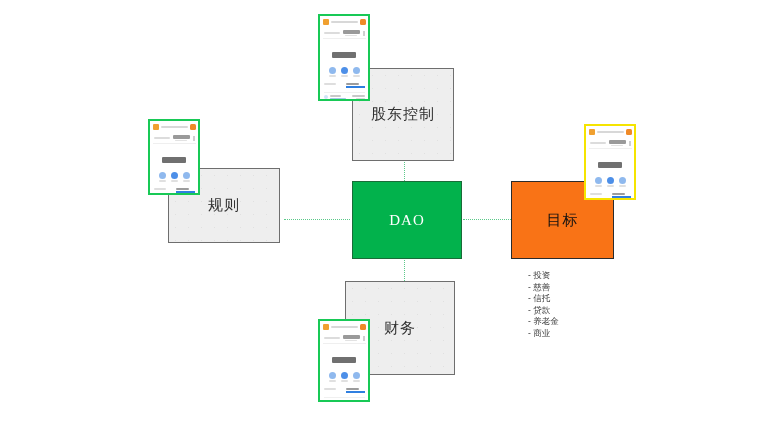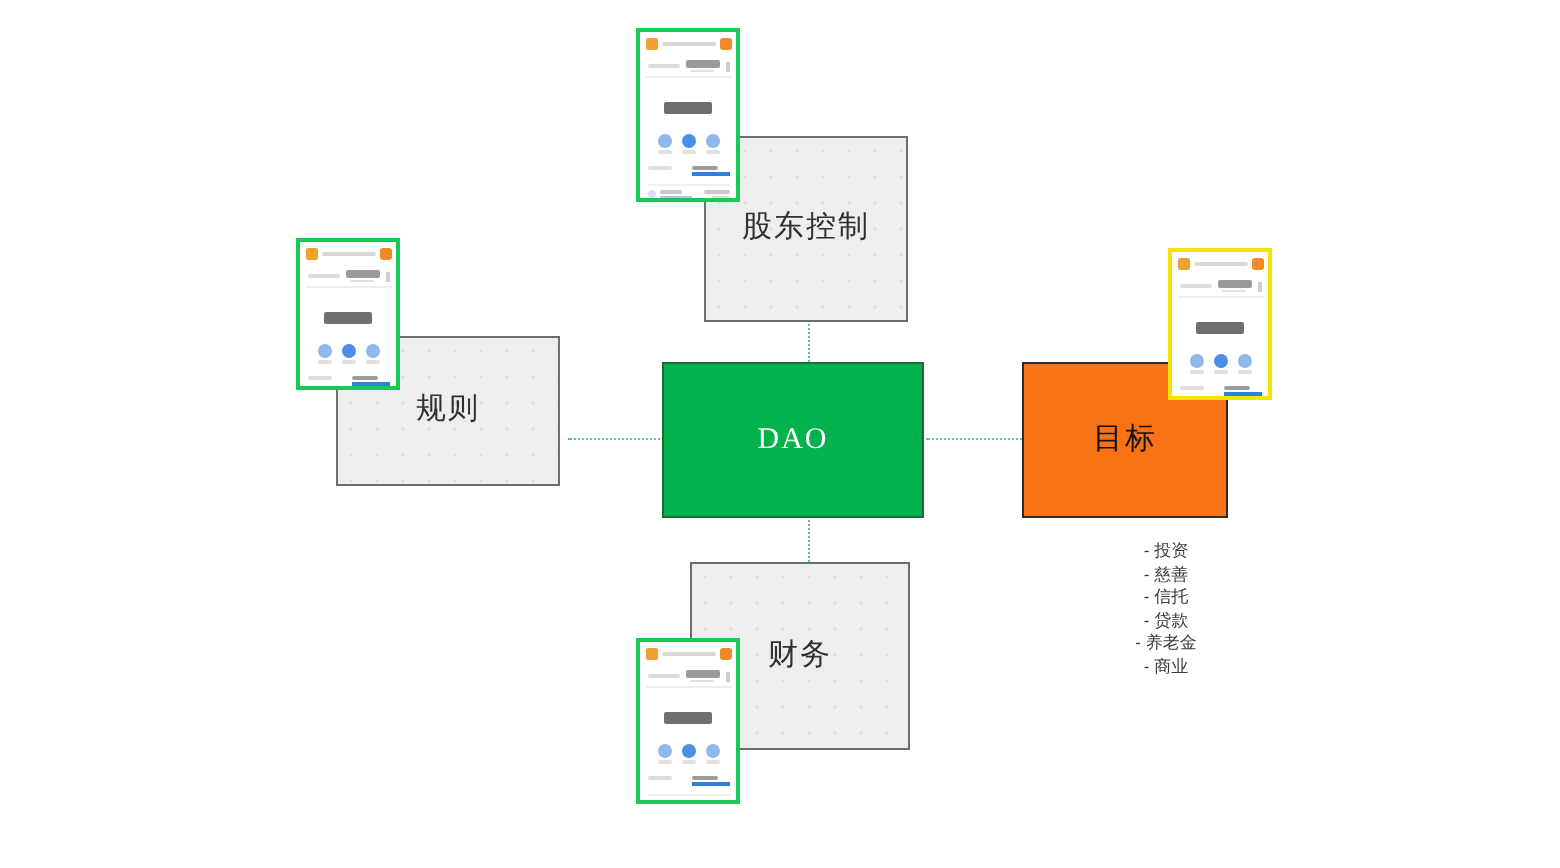--- a/index.html
+++ b/index.html
@@ -66,21 +66,21 @@
   .box-yellow {
     background-color: #f97316;
     border: 1px solid #2b2b2b;
   }
   .box-yellow .box-label { color: #111111; }
 
   
   .bullets {
     position: absolute;
     z-index: 4;
-    text-align: center;
+    text-align: left;
     line-height: 11.5px;
     font-size: 8.5px;
     color: #3a3a3a;
   }
   .bullets .bullet-row {
     white-space: nowrap;
   }
 
   
   .phone {
@@ -261,21 +261,21 @@
       <div class="conn conn-v" style="left: 404px; top: 162px; height: 19px;"></div>
       <div class="conn conn-v" style="left: 404px; top: 260px; height: 21px;"></div>
     </div>
   <div id="nodes-layer">
       <div class="box box-gray" style="left: 352px; top: 68px; width: 102px; height: 93px;">
         <span class="box-label">股东控制</span>
       </div>
       <div class="box box-gray" style="left: 168px; top: 168px; width: 112px; height: 75px;">
         <span class="box-label">规则</span>
       </div>
-      <div class="box box-green" style="left: 331px; top: 181px; width: 131px; height: 78px;">
+      <div class="box box-green" style="left: 352px; top: 181px; width: 110px; height: 78px;">
         <span class="box-label">DAO</span>
       </div>
       <div class="box box-yellow" style="left: 511px; top: 181px; width: 103px; height: 78px;">
         <span class="box-label">目标</span>
       </div>
       <div class="box box-gray" style="left: 345px; top: 281px; width: 110px; height: 94px;">
         <span class="box-label">财务</span>
       </div>
     </div>
   <div id="bullets-layer">

